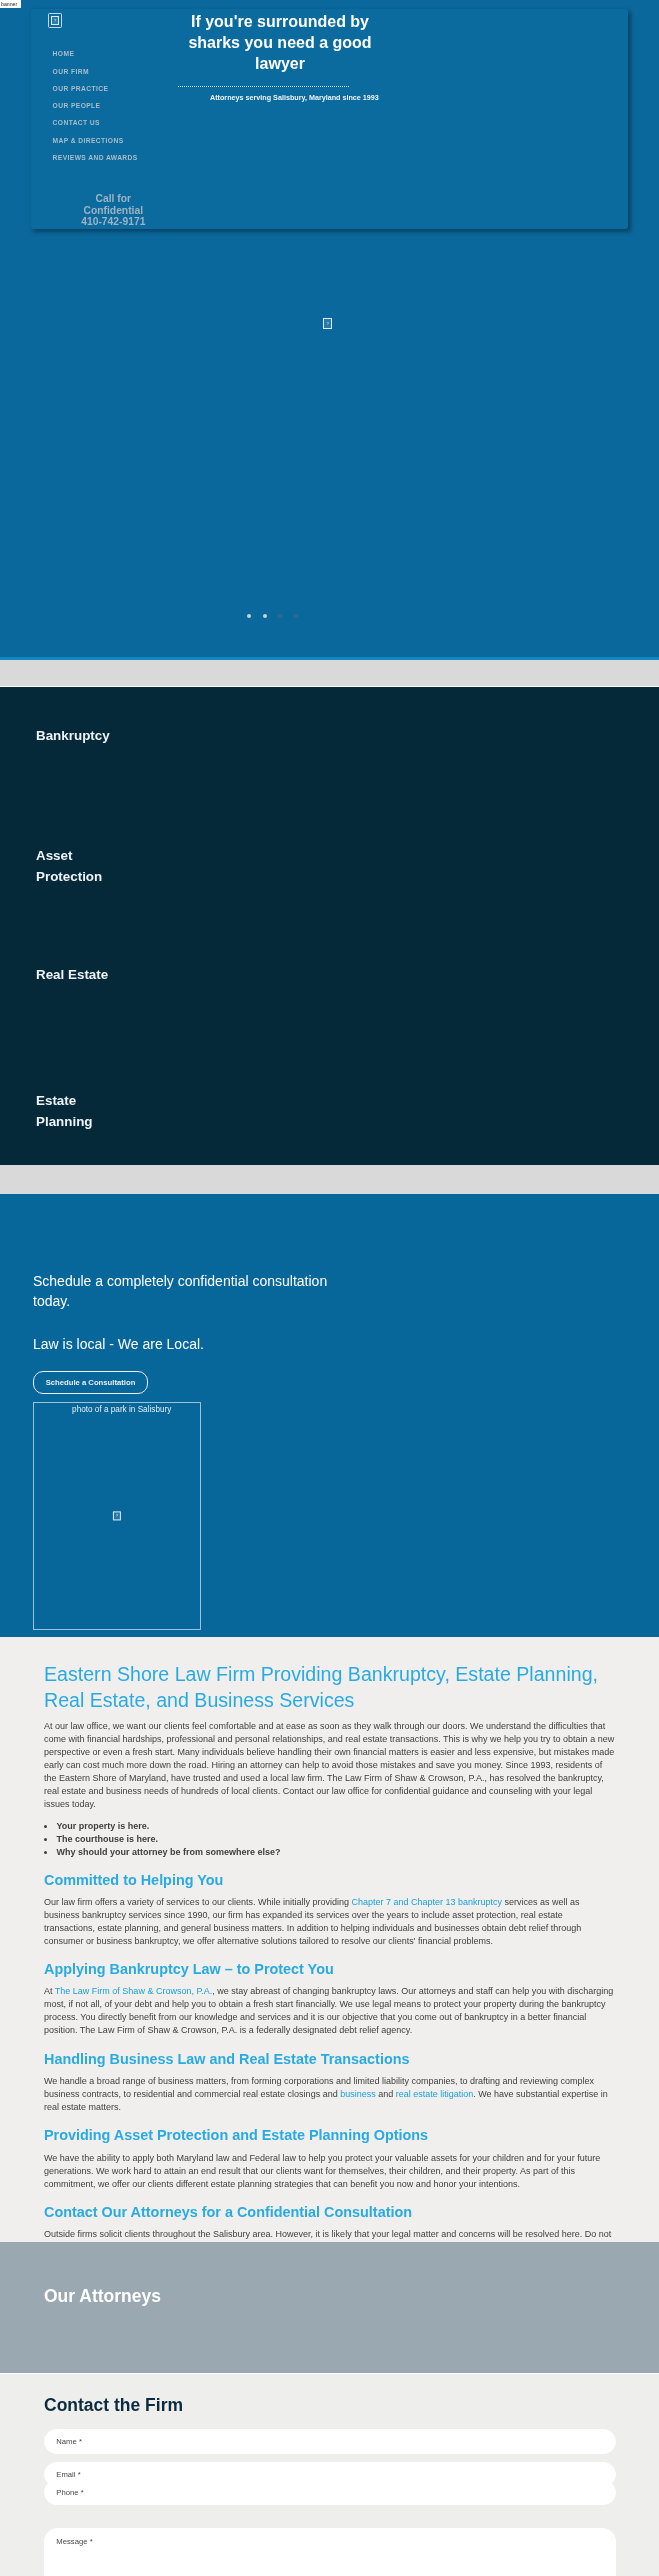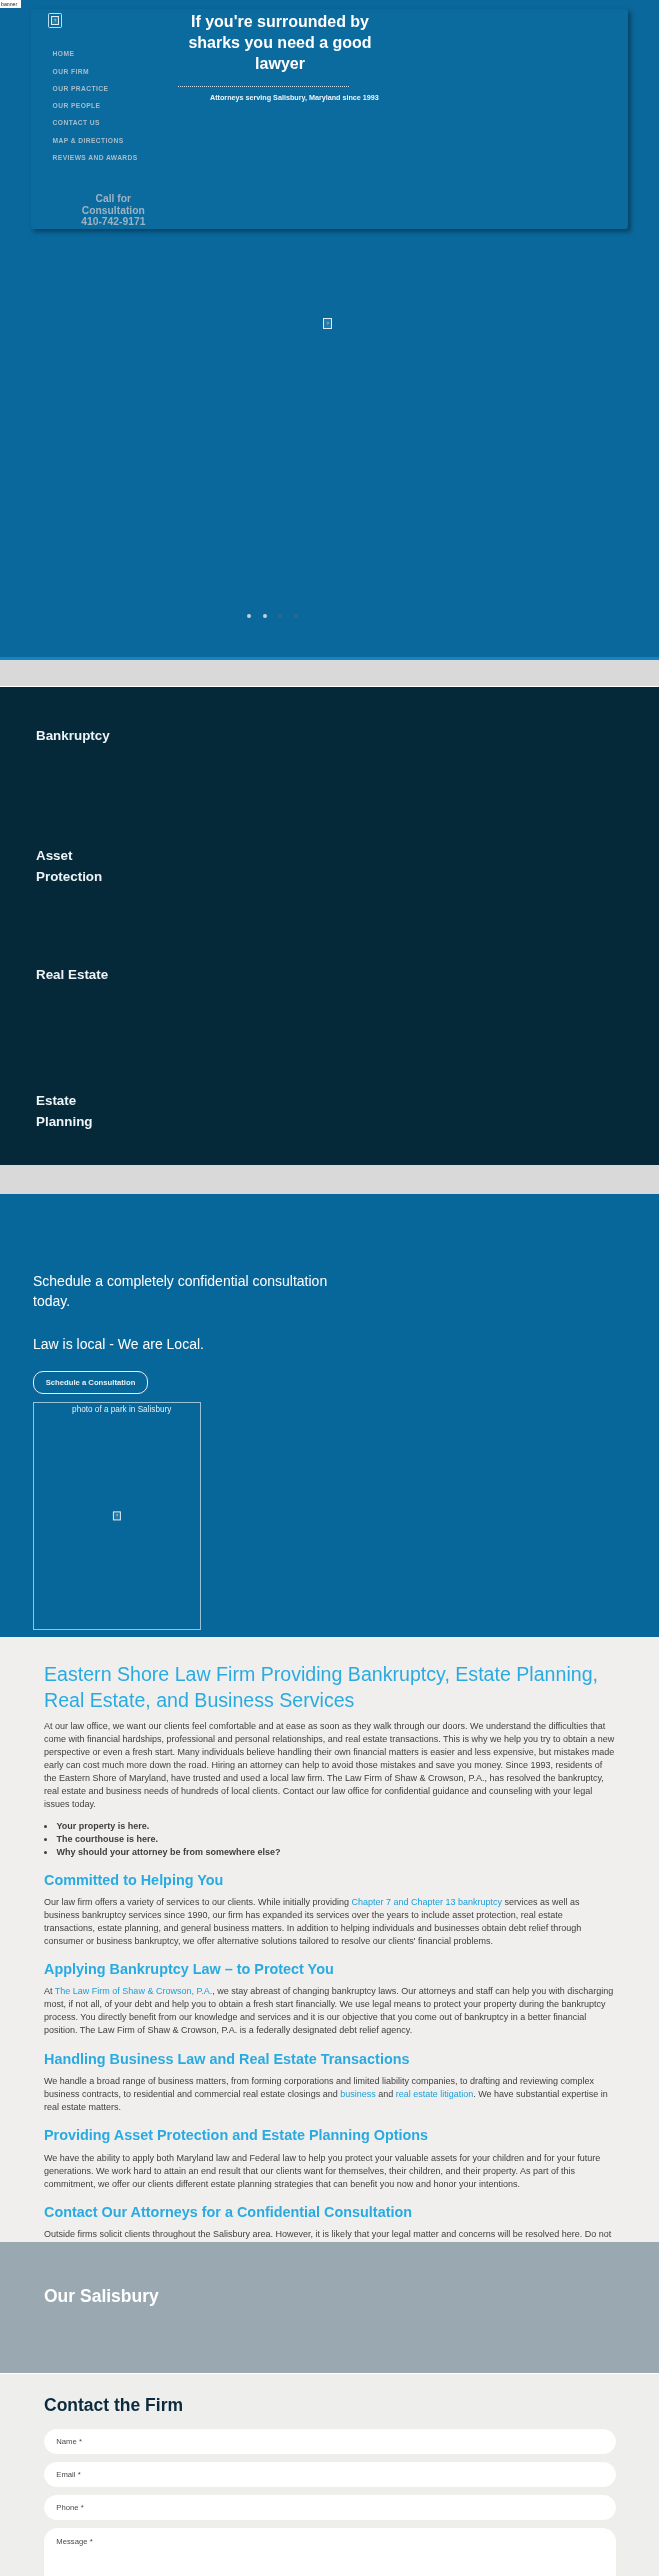--- a/index.html
+++ b/index.html
@@ -67,21 +67,21 @@
   
   .attorneys{top:2242px;height:131px;background:#9aa8b1;}
   .attorneys h2{position:absolute;left:44px;top:44px;margin:0;color:#ffffff;font-size:17.5px;font-weight:bold;}
 
   
   .contact{top:2374px;height:294px;background:#eeeeec;}
   .contact h2{position:absolute;left:44px;top:20.6px;margin:0;color:#0c2b3f;font-size:17.5px;font-weight:bold;}
   .fld{position:absolute;left:44px;width:572px;background:#ffffff;border:0.5px solid #ffffff;border-radius:13px;
        box-sizing:border-box;padding:0 11.3px;font-family:"Liberation Sans",sans-serif;font-size:7.7px;color:#333;}
   .fld::placeholder{color:#4a4a4a;opacity:1;}
-  .f-name{top:55px;height:25px;} .f-email{top:88px;height:25px;} .f-phone{top:121px;height:25px;}
+  .f-name{top:55px;height:25px;} .f-email{top:88px;height:25px;} .f-phone{top:106px;height:25px;}
   .f-msg{top:154px;height:89px;padding-top:7.7px;resize:none;}
 </style>
 </head>
 <body>
 
 <div class="sec hero">
   <span class="banner-chip">banner</span>
   <div class="hero-card">
     <div class="hamburger">
       <span class="bimg bimg-inner">?</span>
@@ -90,21 +90,21 @@
       <li>HOME</li>
       <li>OUR FIRM</li>
       <li>OUR PRACTICE</li>
       <li>OUR PEOPLE</li>
       <li>CONTACT US</li>
       <li>MAP &amp; DIRECTIONS</li>
       <li>REVIEWS AND AWARDS</li>
     </ul>
     <div class="call-block">
       <div>Call for</div>
-      <div>Consultation</div>
+      <div>Confidential</div>
       <div>410-742-9171</div>
     </div>
     <div class="hero-title">If you're surrounded by sharks you need a good lawyer</div>
     <div class="hero-dotted"></div>
     <div class="hero-sub">Attorneys serving Salisbury, Maryland since 1993</div>
   </div>
   <span class="hero-imgph">
     <span class="bimg bimg-inner">?</span>
   </span>
   <div class="dots">
@@ -157,21 +157,21 @@
 
     <h2>Providing Asset Protection and Estate Planning Options</h2>
     <p>We have the ability to apply both Maryland law and Federal law to help you protect your valuable assets for your children and for your future generations. We work hard to attain an end result that our clients want for themselves, their children, and their property. As part of this commitment, we offer our clients different estate planning strategies that can benefit you now and honor your intentions.</p>
 
     <h2>Contact Our Attorneys for a Confidential Consultation</h2>
     <p><span>Outside firms solicit clients throughout the Salisbury area. However, it is likely that your legal matter and concerns will be resolved here. Do not commit to the time and expense of an outside law firm. </span><span class="tlink">Contact the The Law Firm of Shaw &amp; Crowson, P.A. for effective legal services that are truly convenient.</span></p>
   </div>
 </div>
 
 <div class="sec attorneys">
-  <h2>Our Salisbury</h2>
+  <h2>Our Attorneys</h2>
 </div>
 
 <div class="sec contact">
   <h2>Contact the Firm</h2>
   <input class="fld f-name" placeholder="Name *" style="">
   <input class="fld f-email" placeholder="Email *" style="">
   <input class="fld f-phone" placeholder="Phone *" style="">
   <textarea class="fld f-msg" placeholder="Message *" style=""></textarea>
 
 </div>

